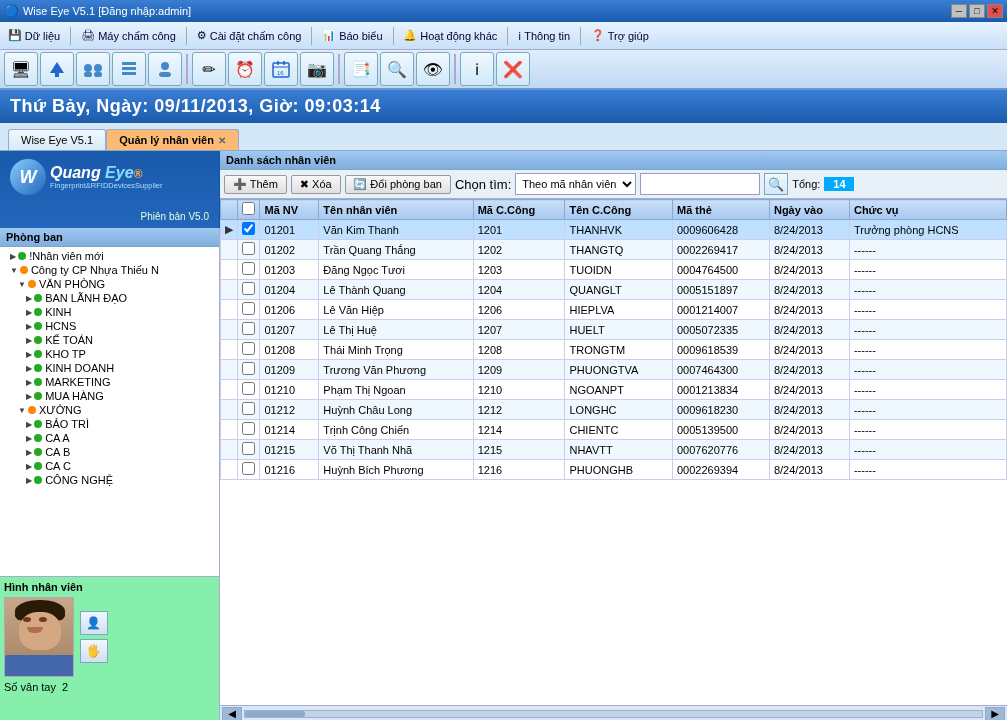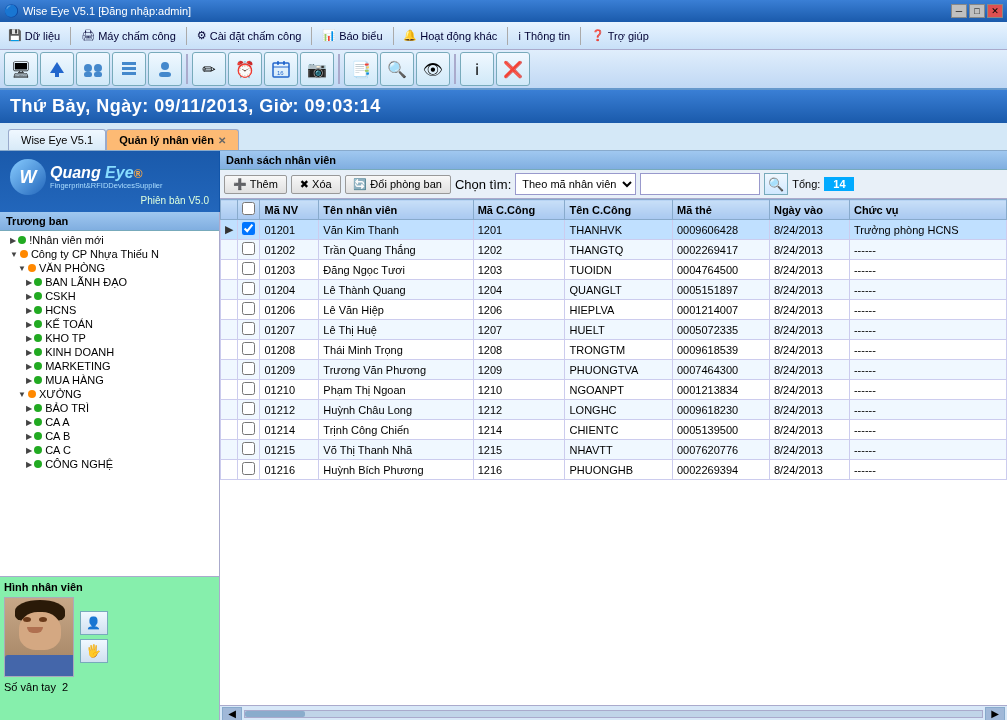--- a/index.html
+++ b/index.html
@@ -209,25 +209,25 @@
     <div id="logo-wrap">
       <div style="display:flex;align-items:center;gap:4px;">
         <div style="width:36px;height:36px;background:linear-gradient(135deg,#88ccff,#2266bb);border-radius:50%;display:flex;align-items:center;justify-content:center;font-size:18px;font-weight:bold;color:white;font-style:italic;">W</div>
         <div>
           <div style="color:white;font-size:16px;font-weight:bold;font-style:italic;line-height:1;">
             <span style="color:#fff;">Quang </span><span style="color:#88ddff;">Eye</span><span style="color:#ffaa44;font-size:12px;">®</span>
           </div>
           <div style="color:#aaddff;font-size:7.5px;line-height:1.2;">Fingerprint&amp;RFIDDevicesSupplier</div>
         </div>
       </div>
-      <div style="color:#ddffdd;font-size:10px;margin-top:0;align-self:flex-end;">Phiên bản V5.0</div>
+      <div style="color:#ddffdd;font-size:10px;margin-top:16px;align-self:flex-end;">Phiên bản V5.0</div>
     </div>
 
     <div id="phong-ban-header">
-      <span>Trương ban</span>
+      <span>Phòng ban</span>
     </div>
     <div id="tree-area">
 
     <div class="tree-item tree-indent-1">
           <span class="tree-triangle">▶</span>
           <span class="dot dot-green"></span>
           <span> !Nhân viên mới</span>
         </div>
         <div class="tree-item tree-indent-1">
           <span class="tree-triangle">▼</span>
@@ -240,21 +240,21 @@
           <span> VĂN PHÒNG</span>
         </div>
         <div class="tree-item tree-indent-3">
           <span class="tree-triangle">▶</span>
           <span class="dot dot-green"></span>
           <span> BAN LÃNH ĐẠO</span>
         </div>
         <div class="tree-item tree-indent-3">
           <span class="tree-triangle">▶</span>
           <span class="dot dot-green"></span>
-          <span> CSKH</span>
+          <span> KINH</span>
         </div>
         <div class="tree-item tree-indent-3">
           <span class="tree-triangle">▶</span>
           <span class="dot dot-green"></span>
           <span> HCNS</span>
         </div>
         <div class="tree-item tree-indent-3">
           <span class="tree-triangle">▶</span>
           <span class="dot dot-green"></span>
           <span> KẾ TOÁN</span>

